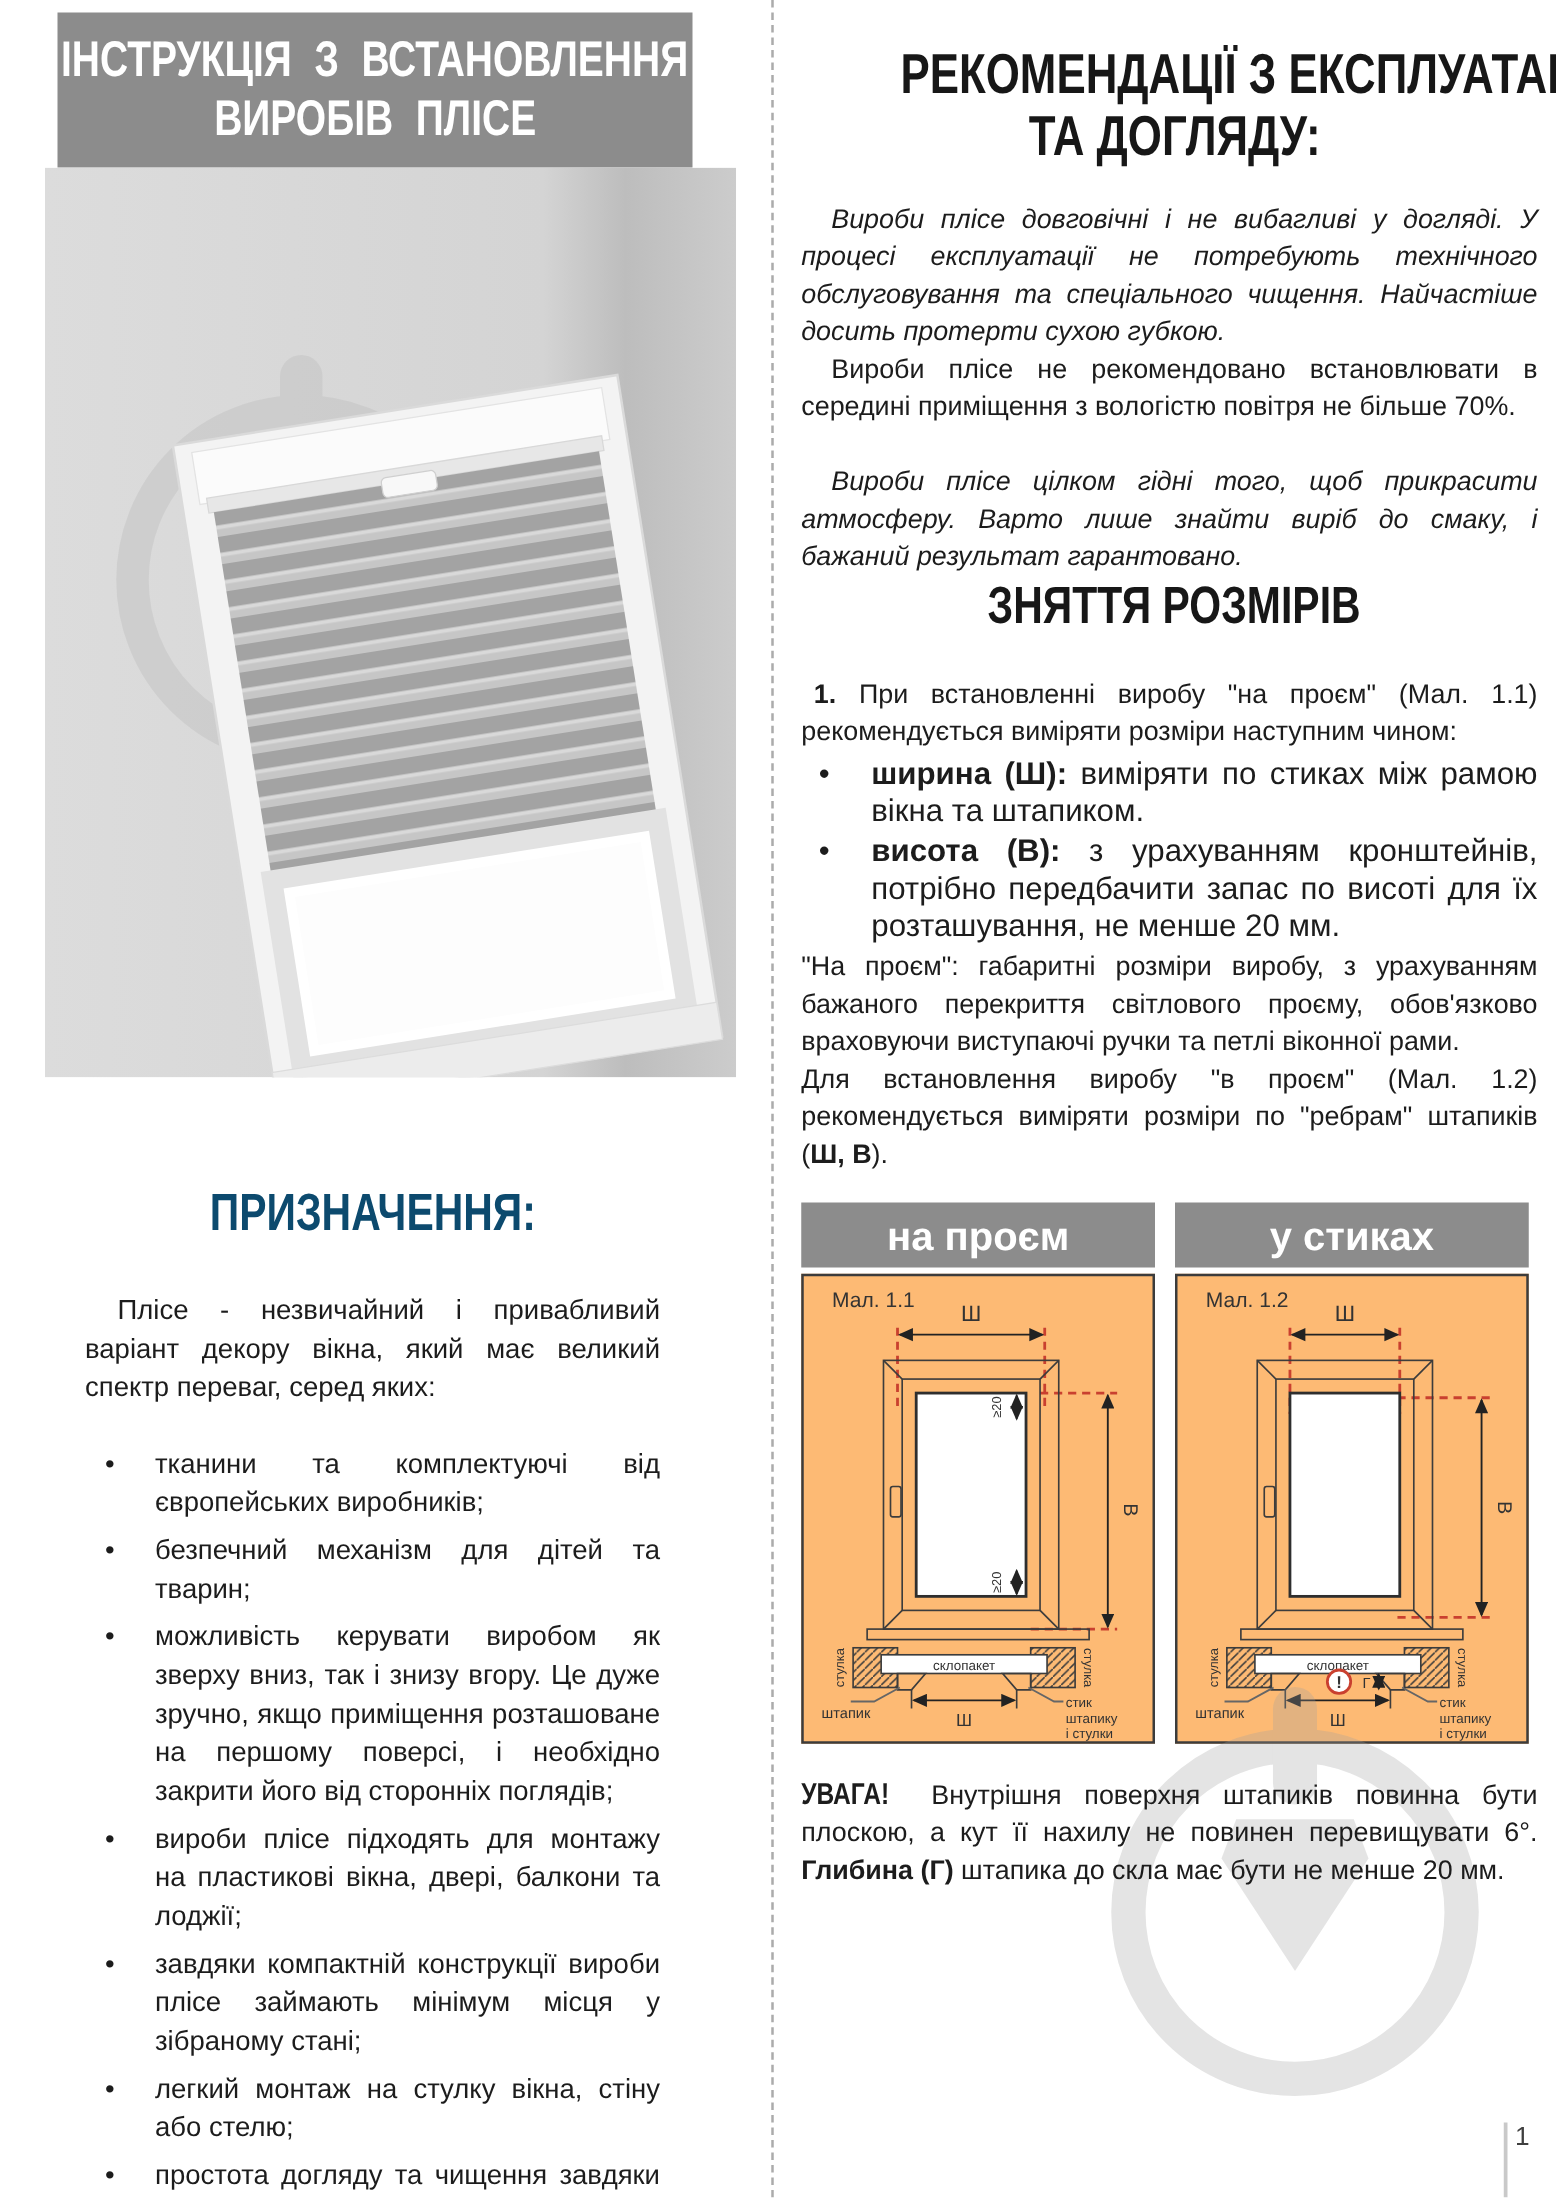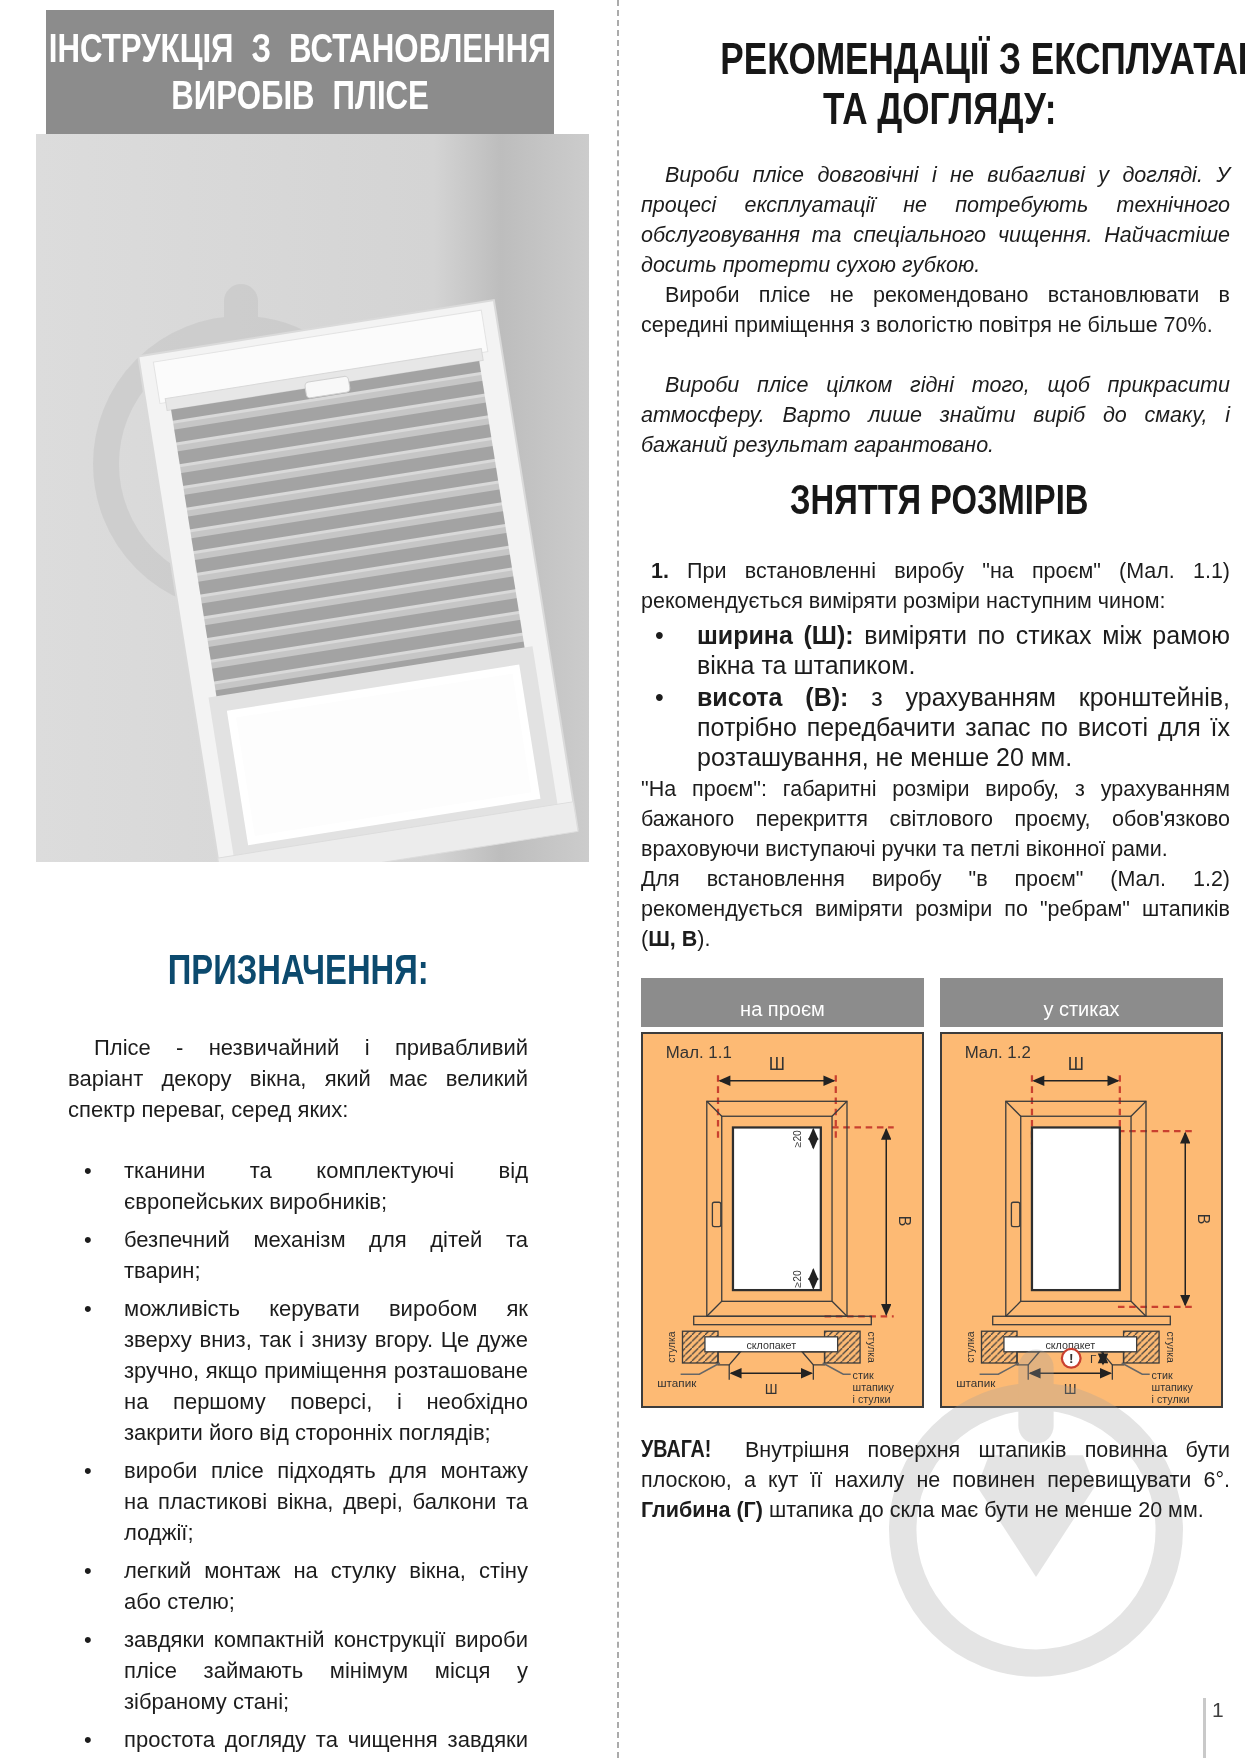--- a/index.html
+++ b/index.html
@@ -40,35 +40,35 @@
   }
   ul.plain li::before { content:"•"; position:absolute; left:16px; top:0; font-size:22px; }
 
   
   .r-title { margin-top:34px; text-align:center; font-weight:bold; font-size:45px; line-height:50px; color:#171717; }
   .col-right p { font-size:21.5px; line-height:30px; text-align:justify; }
   .p-indent { text-indent:24px; }
   .para1 { margin:26px 8px 0 0;font-style:italic; }
   .para2 { margin:0 8px 0 0; }
   .para3 { margin:30px 8px 0 0; font-style:italic; }
-  .m-title { margin-top:16px; text-align:center; font-weight:bold; font-size:42px; color:#171717; }
+  .m-title { text-align:center; font-weight:bold; font-size:42px; color:#171717; }
   .step { margin:32px 8px 0 0; text-indent:10px; }
   .b { font-weight:bold; font-style:normal; }
   ul.meas { list-style:none; margin:4px 8px 0 0; }
   ul.meas li { position:relative; padding-left:56px; font-size:25px; line-height:30px; text-align:justify; margin-top:2px; }
   ul.meas li::before { content:"•"; position:absolute; left:14px; top:0; }
   .para-na { margin:2px 8px 0 0; }
   .para-v  { margin:0 8px 0 0; }
 
   
   .figures { margin-top:24px; display:flex; gap:16px; position:relative; }
   .figure { width:283px; }
   .fig-header {
-    background:#8c8c8c; color:#fff; font-weight:normal; font-size:20px;
-    text-align:center; padding:20px 0 6px 0;
+    background:#8c8c8c; color:#fff; font-weight:bold; font-size:32px;
+    text-align:center; padding:9px 0 6px 0;
   }
   .fig-box { margin-top:5px; border:2px solid #3c3c3c; background:#fdba74; height:376px; position:relative; }
   .fig-box svg { position:absolute; inset:0; width:100%; height:100%; }
 
   svg text { font-family:"Liberation Sans", sans-serif; fill:#333; }
   .redline { stroke:#c9402f; stroke-width:2.4; stroke-dasharray:7 5; fill:none; }
   .dim  { stroke:#222; stroke-width:1.6; fill:none; }
   .thin { stroke:#3c3c3c; stroke-width:1.4; fill:none; }
 
   
@@ -138,22 +138,22 @@
 
     <h2 class="purpose-title"><span class="cond">ПРИЗНАЧЕННЯ:</span></h2>
 
     <p class="purpose-intro">Плісе - незвичайний і привабливий варіант декору вікна, який має великий спектр переваг, серед яких:</p>
 
     <ul class="plain">
       <li>тканини та комплектуючі від європейських виробників;</li>
       <li>безпечний механізм для дітей та тварин;</li>
       <li>можливість керувати виробом як зверху вниз, так і знизу вгору. Це дуже зручно, якщо приміщення розташоване на першому поверсі, і необхідно закрити його від сторонніх поглядів;</li>
       <li>вироби плісе підходять для монтажу на пластикові вікна, двері, балкони та лоджії;</li>
+      <li>завдяки компактній конструкції вироби плісе займають мінімум місця у зібраному стані;</li>
       <li>легкий монтаж на стулку вікна, стіну або стелю;</li>
-      <li>завдяки компактній конструкції вироби плісе займають мінімум місця у зібраному стані;</li>
       <li>простота догляду та чищення завдяки особливому просоченню тканини.</li>
     </ul>
   </div>
 
   <div class="col-right">
 
     <h1 class="r-title">
       <span class="cond">РЕКОМЕНДАЦІЇ З ЕКСПЛУАТАЦІЇ</span><br>
       <span class="cond">ТА ДОГЛЯДУ:</span>
     </h1>

